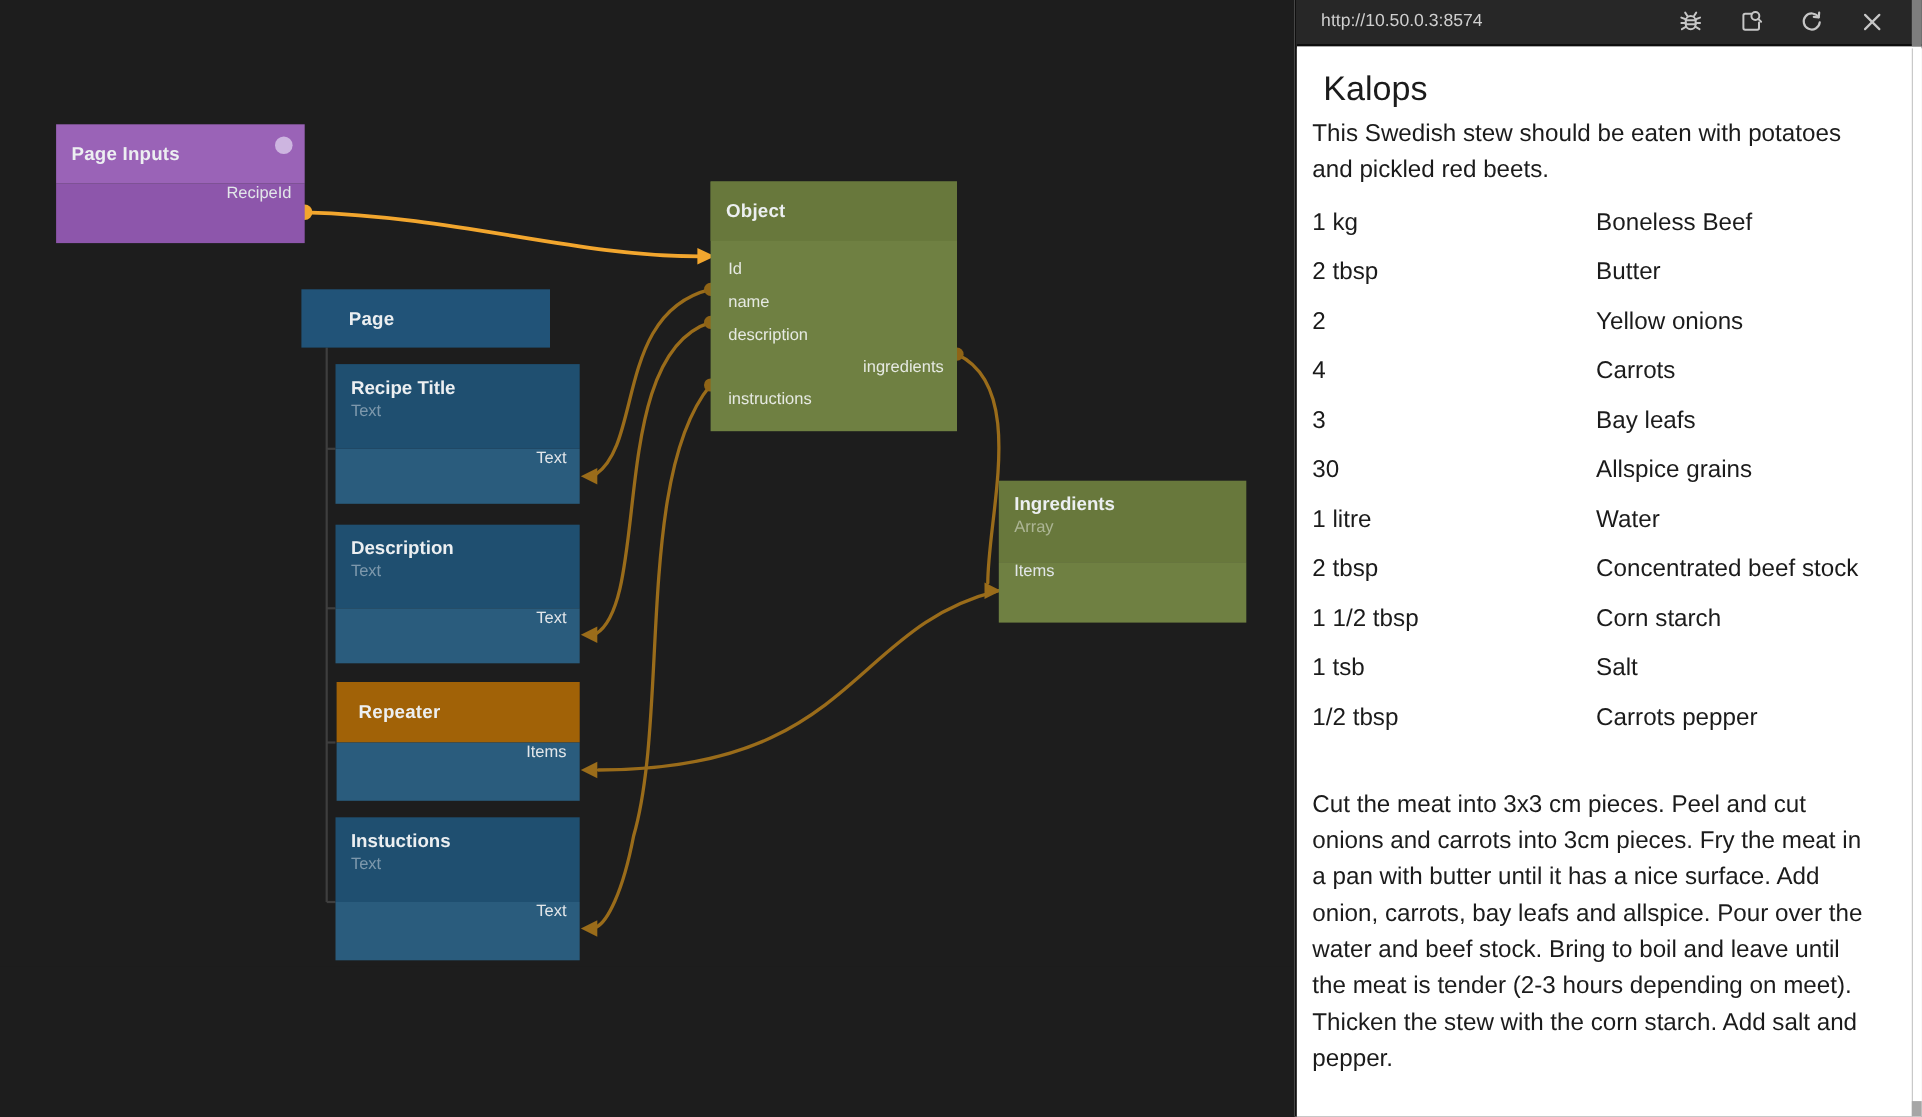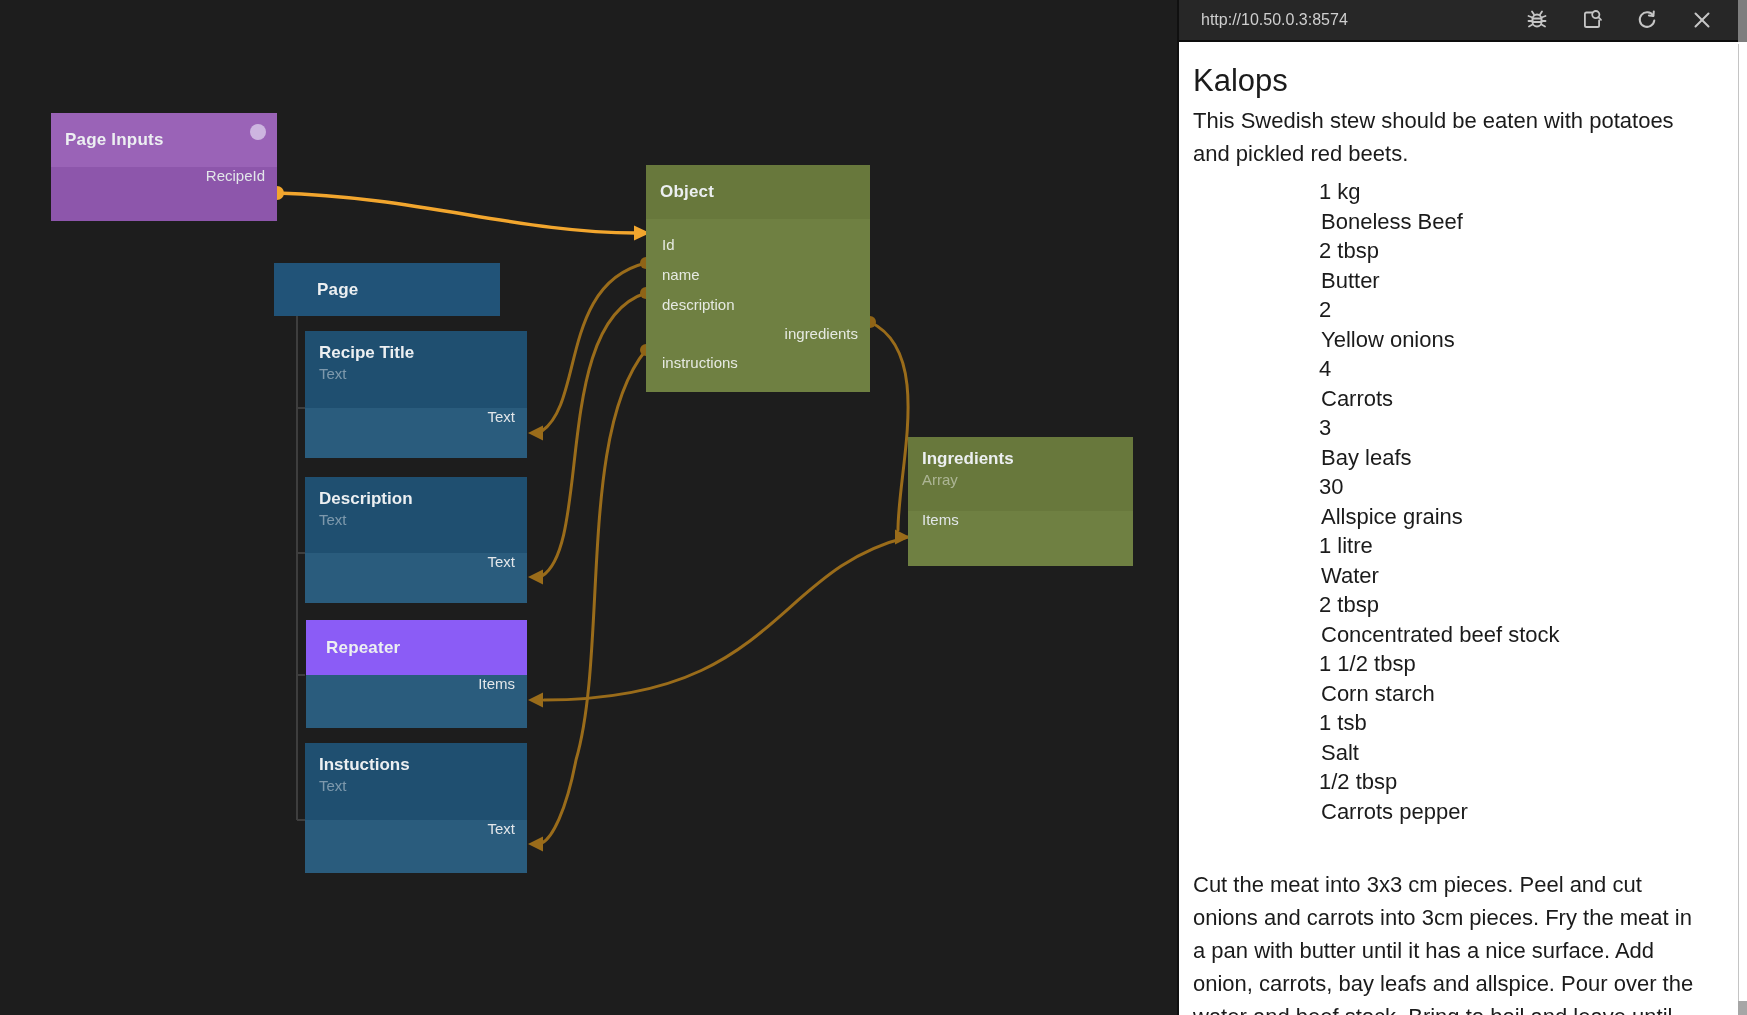--- a/index.html
+++ b/index.html
@@ -35,21 +35,21 @@
 
   #node-recipe-title { left:305px; top:331px; width:222px; }
   #node-recipe-title .blue-title { height:77px; }
   #node-recipe-title .blue-port  { height:50px; }
 
   #node-description { left:305px; top:477px; width:222px; }
   #node-description .blue-title { height:76px; }
   #node-description .blue-port  { height:50px; }
 
   #node-repeater { left:306px; top:620px; width:221px; }
-  #node-repeater .hd { height:55px; background:#8b5cf6;padding-left:20px; }
+  #node-repeater .hd { height:55px; background:#a16207;padding-left:20px; }
   #node-repeater .blue-port { height:53px; }
 
   #node-instructions { left:305px; top:743px; width:222px; }
   #node-instructions .blue-title { height:77px; }
   #node-instructions .blue-port  { height:53px; }
 
   
   #node-object { left:646px; top:165px; width:224px; height:227px; background:#6f8042; }
   #node-object .hd { height:54px; background:#68783c; }
   #node-object .oport { position:absolute; font-size:15px; color:#e6e9e2; height:20px; line-height:20px; }
@@ -64,24 +64,24 @@
   .panel { position:absolute; left:1177px; top:0; width:570px; height:1015px; background:#ffffff;
            border-left:2px solid #101010; }
   .panel-header { position:absolute; left:0; top:0; right:0; height:42px; background:#272727;
                   border-bottom:2px solid #0d0d0d; display:flex; align-items:center; }
   .url { margin-left:22px; font-size:16px; color:#cfcfcf; flex:1; }
   .hicons { display:flex; align-items:center; gap:29px; margin-right:32px; }
   .hicon { width:26px; height:26px; display:block; cursor:pointer; }
 
   .content { position:absolute; left:0; top:44px; right:0; bottom:0; background:#fff;
              color:#1b1b1b; padding:18px 44px 0 14px; }
-  .r-title { font-size:31px; line-height:38px; font-weight:400; }
+  .r-title { font-size:31px; line-height:38px; font-weight:400;margin-left:10px; }
   .r-desc  { font-size:22px; line-height:33px; margin-top:4px; width:512px; }
   .ing-list { margin-top:9px; }
-  .ing-row { display:flex; min-height:45px; align-items:center; font-size:22px;flex-direction:column; }
+  .ing-row { display:flex; min-height:45px; align-items:center; font-size:22px; }
   .ing-row .amt { width:258px; flex:none; }
   .ing-row .nm  { width:254px; line-height:33px; }
   .r-instr { font-size:22px; line-height:33px; margin-top:40px; width:514px; }
 
   .sb-track  { position:absolute; right:0; top:44px; bottom:0; width:9px; background:#ffffff;
                border-left:1px solid #c4c4c4; }
   .sb-header { position:absolute; right:0; top:0; width:9px; height:42px; background:#7e7e7e; }
   .sb-corner { position:absolute; right:0; bottom:0; width:9px; height:14px; background:#a6a6a6; }
 </style>
 </head>

